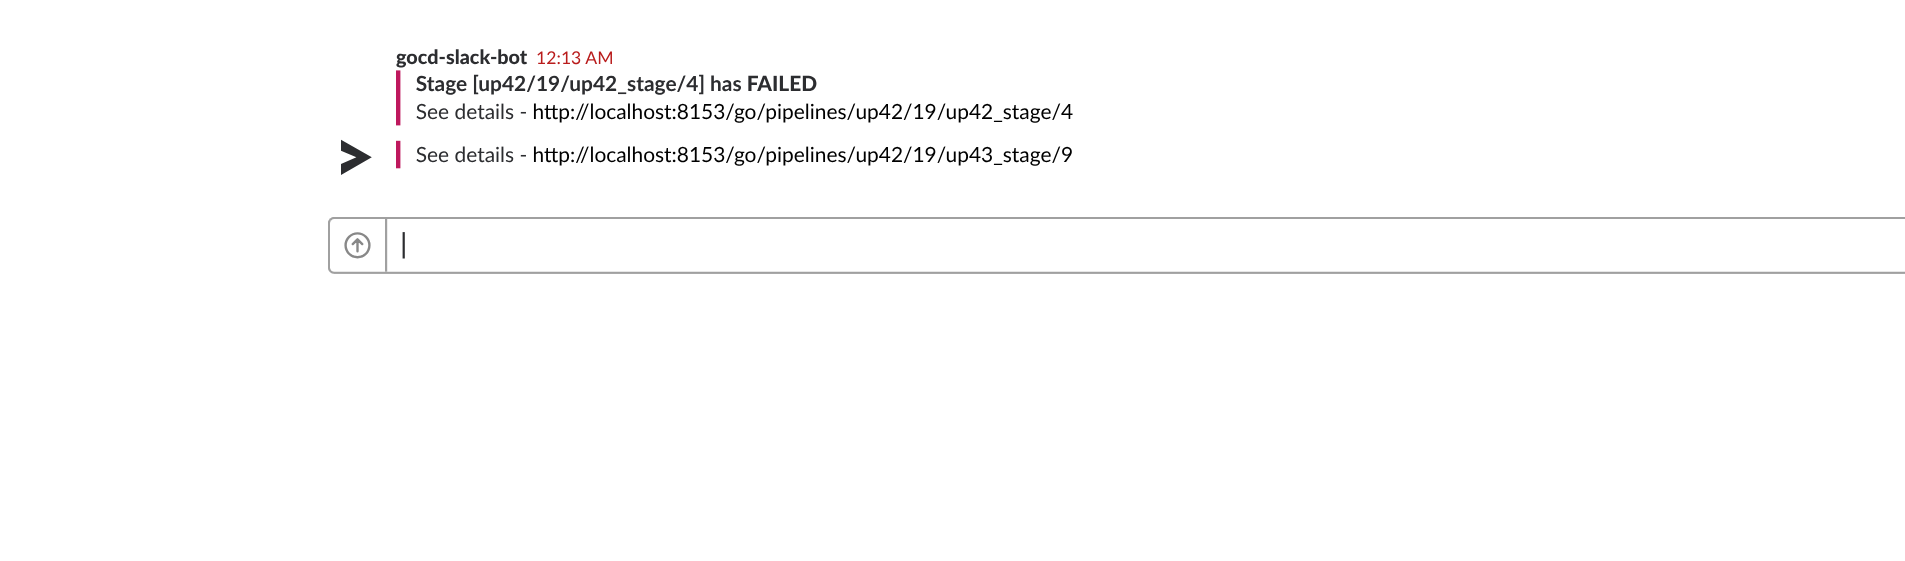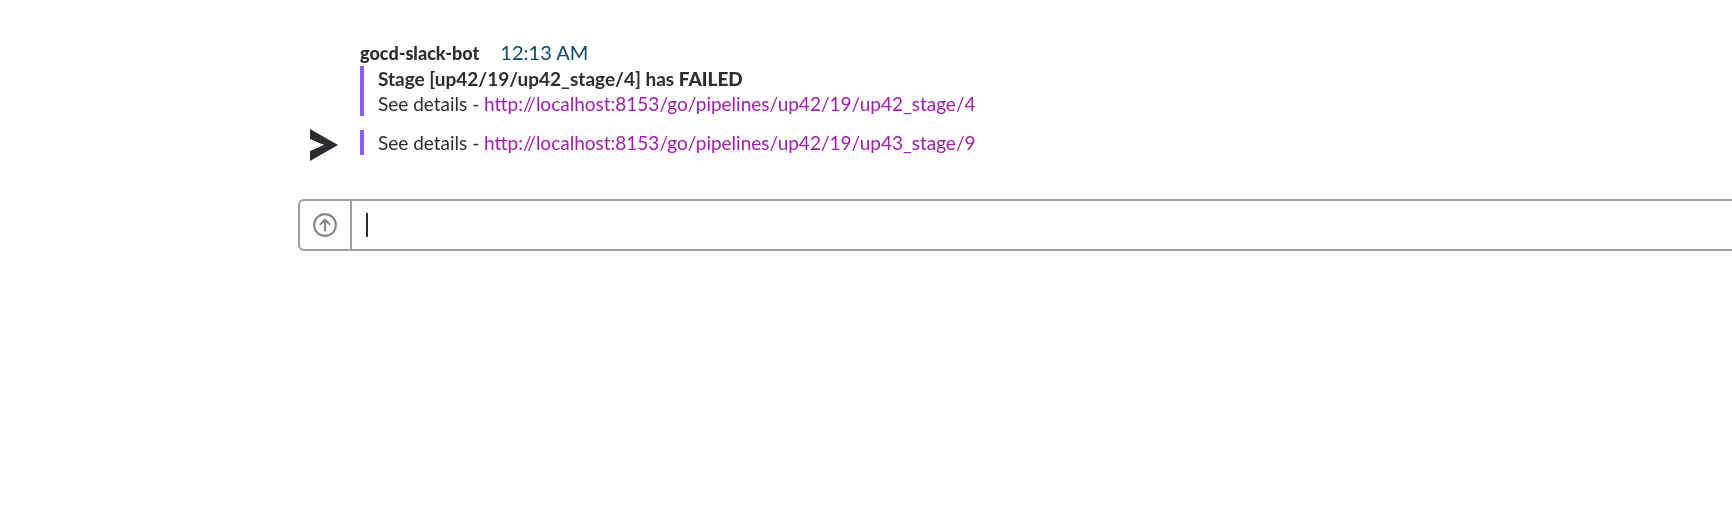--- a/index.html
+++ b/index.html
@@ -39,45 +39,44 @@
       align-items: baseline;
       gap: 8px;
       margin-bottom: 2px;
     }
     .username {
       font-weight: 900;
       font-size: 18px;
       color: #2c2d30;
     }
     .timestamp {
-      color: #0c4a6e;
-      font-size: 20px;
-      margin-left: 13px;
+      color: #b91c1c;
+      font-size: 16px;
     }
     .attachment {
-      border-left: 4px solid #8b5cf6;
+      border-left: 4px solid #be185d;
       padding: 1px 0 1px 14px;
       margin-top: 2px;
       margin-bottom: 14px;
     }
     .attachment-title {
       font-weight: 700;
       font-size: 19px;
       color: #2c2d30;
       margin-bottom: 2px;
     }
     .attachment-title .stage-prefix {
       font-weight: 700;
     }
     .attachment-text {
       font-size: 19px;
       color: #2c2d30;
     }
     .attachment-text .link {
-      color: #a21caf;
+      color: #000000;
       text-decoration: none;
     }
     .input-area {
       margin-top: 30px;
       display: flex;
       align-items: stretch;
       border: 2px solid #a0a0a0;
       border-right: none;
       border-radius: 6px 0 0 6px;
       height: 52px;

